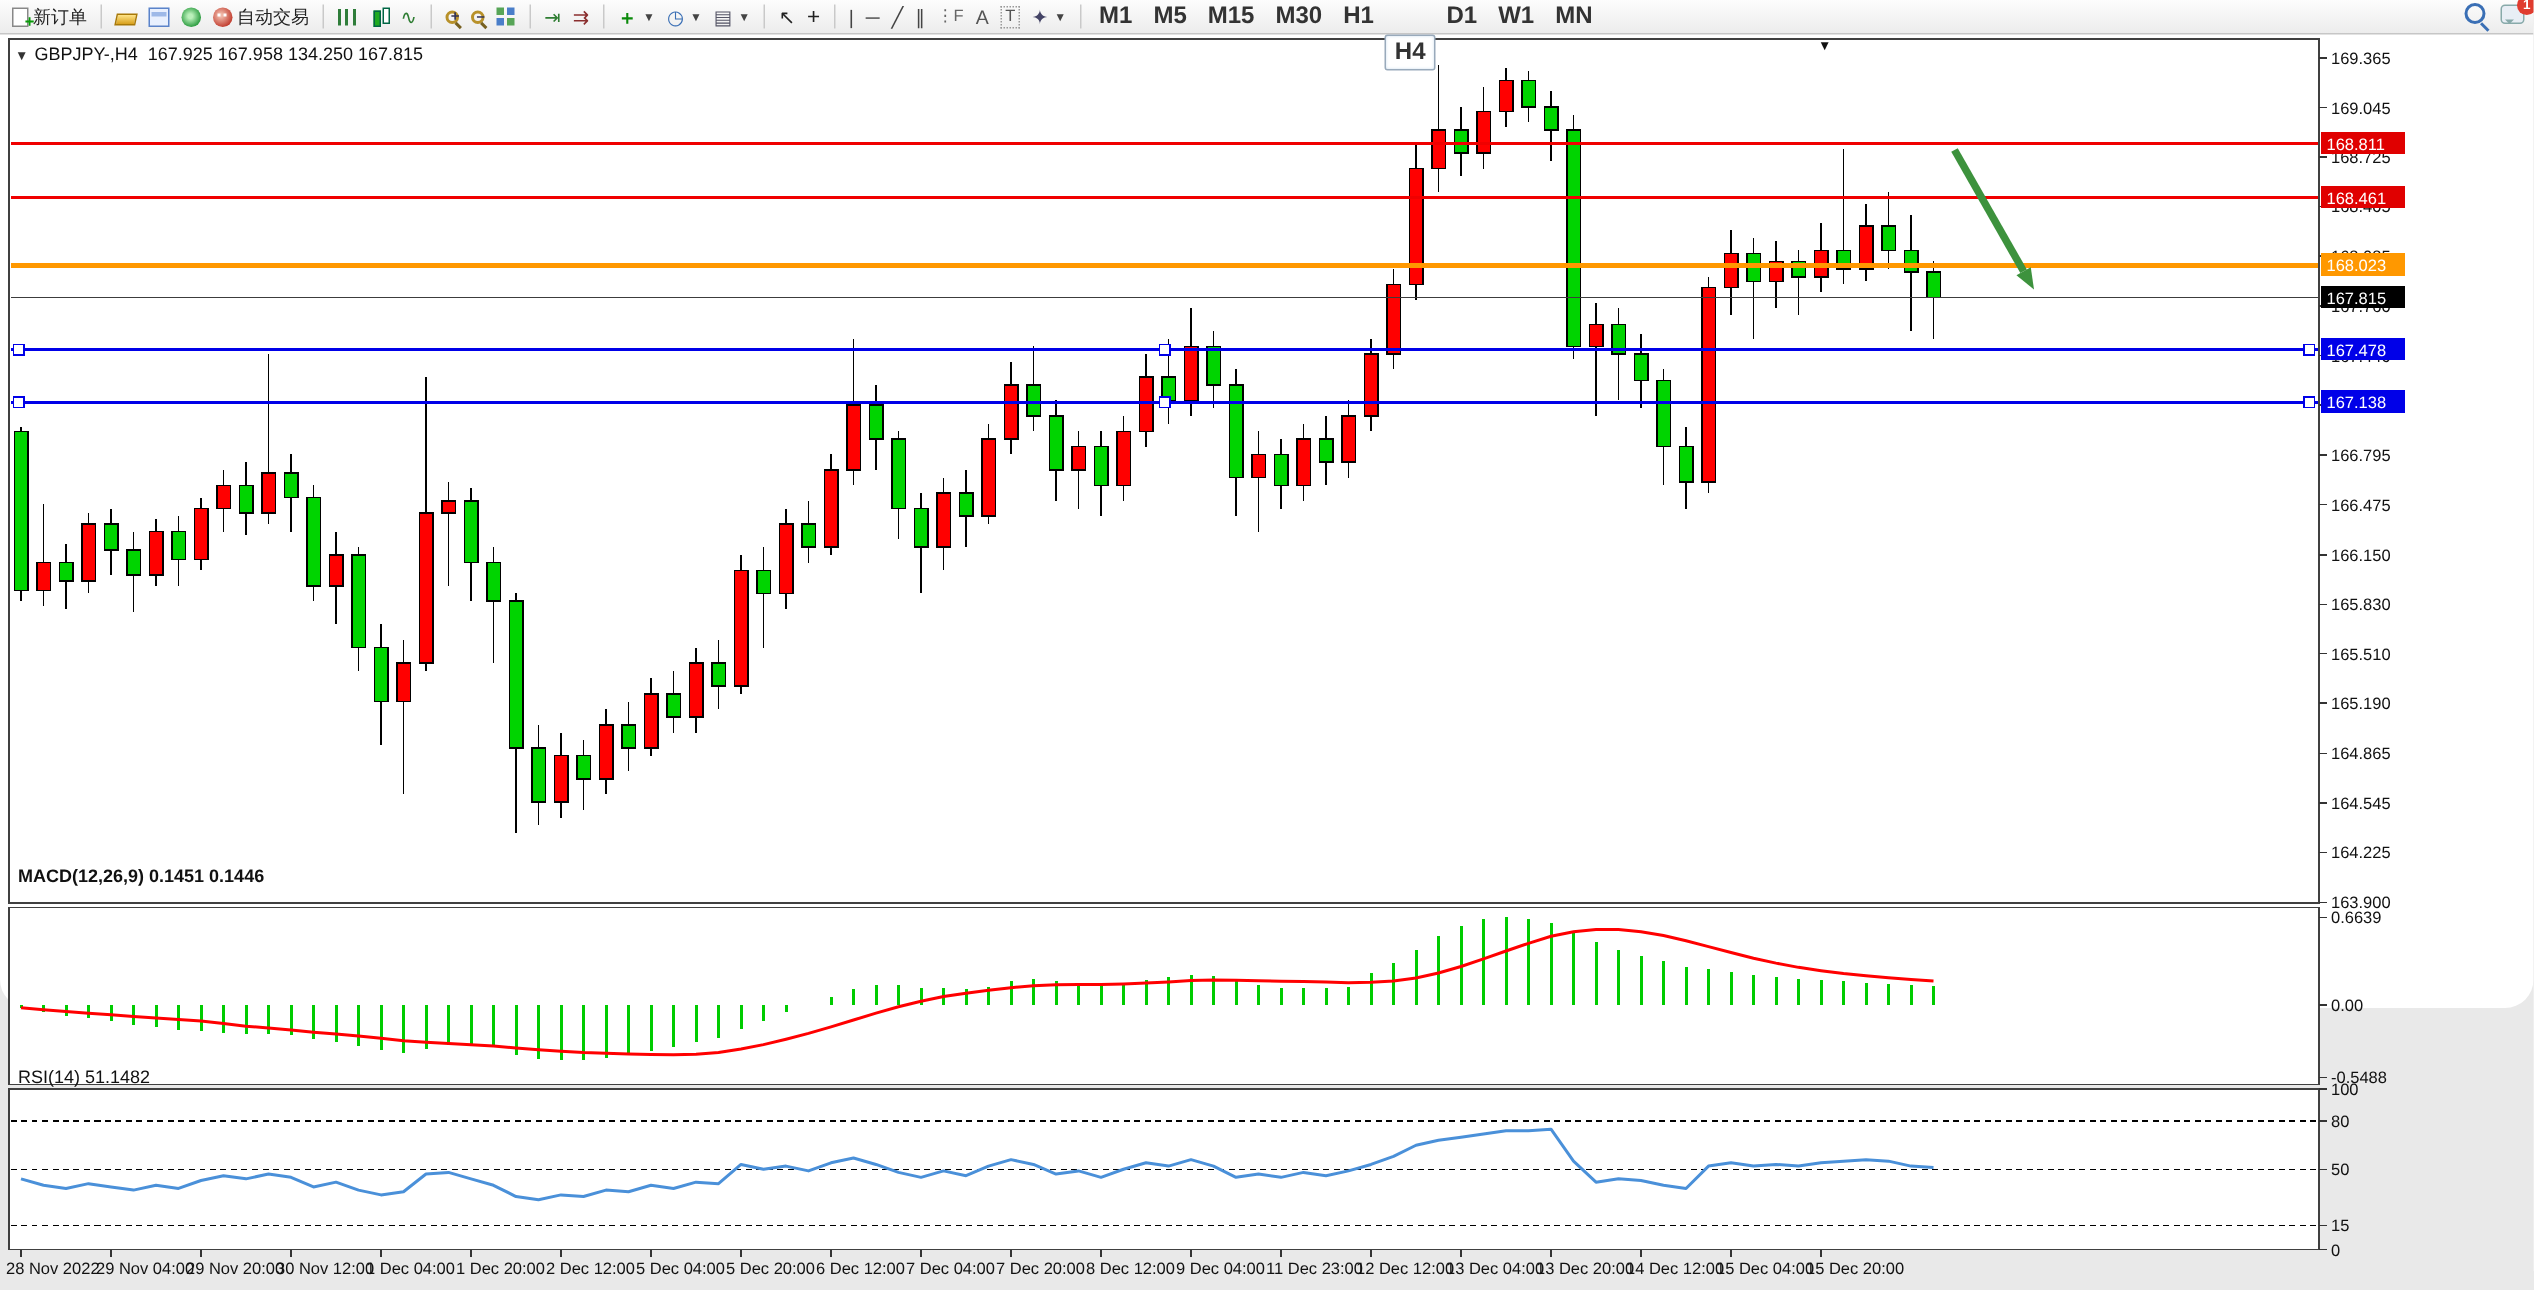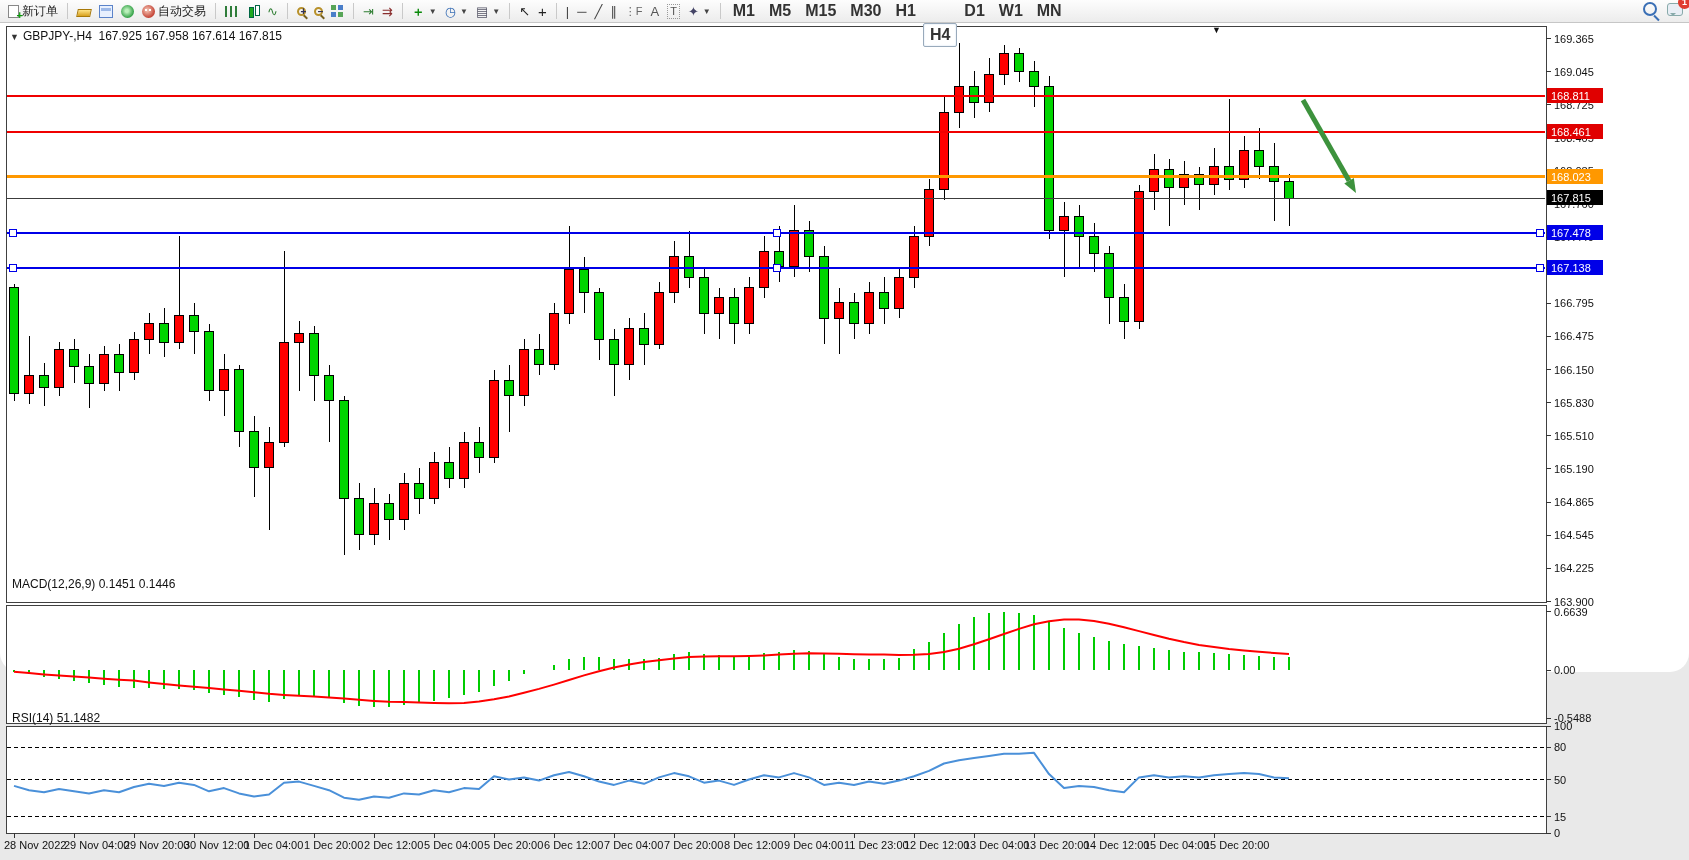--- a/index.html
+++ b/index.html
@@ -41,21 +41,21 @@
   .ic-search{width:10px;height:10px;border:2px solid #3a6fb5;border-radius:50%;position:relative;display:inline-block;}
   .ic-search::after{content:"";position:absolute;right:-5px;bottom:-5px;width:7px;height:2px;background:#3a6fb5;transform:rotate(45deg);}
   .ic-chat{width:14px;height:11px;background:#e8eef5;border:1px solid #8aa;border-radius:3px;position:relative;display:inline-block;}
   .ic-chat::after{content:"";position:absolute;left:2px;bottom:-4px;border:3px solid transparent;border-top-color:#8aa;}
   .badge{position:absolute;right:-8px;top:-6px;background:#e03c2f;color:#fff;font-size:9px;font-weight:bold;
     border-radius:50%;width:13px;height:13px;text-align:center;line-height:13px;}
   
   .pane-label{position:absolute;font-size:12px;color:#111;z-index:3;}
   #chart-title{top:29px;left:10px;}
   #chart-title .tri{font-size:9px;color:#333;margin-right:4px;}
-  #macd-label{top:577px;left:12px;}
+  #macd-label{top:577px;left:12px;font-weight:bold;}
   #rsi-label{top:711px;left:12px;}
   #tb-overflow{position:absolute;top:25px;left:1212px;font-size:9px;color:#111;z-index:3;}
   svg text{font-family:"Liberation Sans","DejaVu Sans",sans-serif;}
 </style>
 </head>
 <body>
 <div id="app">
 
   <div class="toolbar">
     <div id="tb-left" class="tb-group">
@@ -164,21 +164,21 @@
     <div class="tb-right">
       <span><span class="ic-search"></span></span>
       <span style="position:relative">
         <span class="ic-chat"></span>
         <span class="badge">1</span>
       </span>
     </div>
   </div>
 
   <div id="chart-title" class="pane-label">
-    <span class="tri">▼</span><span>GBPJPY-,H4</span>&nbsp;&nbsp;<span>167.925 167.958 167.614 167.815</span>
+    <span class="tri">▼</span><span>GBPJPY-,H4</span>&nbsp;&nbsp;<span>167.925 167.958 134.250 167.815</span>
   </div>
   <div id="macd-label" class="pane-label">MACD(12,26,9) 0.1451 0.1446</div>
   <div id="rsi-label" class="pane-label">RSI(14) 51.1482</div>
   <div id="tb-overflow">▼</div>
 
   <div>
     <svg id="chart-svg" width="1689" height="860" style="position:absolute;left:0;top:0;">
         <rect x="6" y="26" width="1540" height="576" fill="#ffffff" stroke="#404040" shape-rendering="crispEdges"></rect>
         <rect x="6" y="605" width="1540" height="118" fill="#ffffff" stroke="#404040" shape-rendering="crispEdges"></rect>
         <rect x="6" y="726" width="1540" height="107" fill="#ffffff" stroke="#404040" shape-rendering="crispEdges"></rect>

